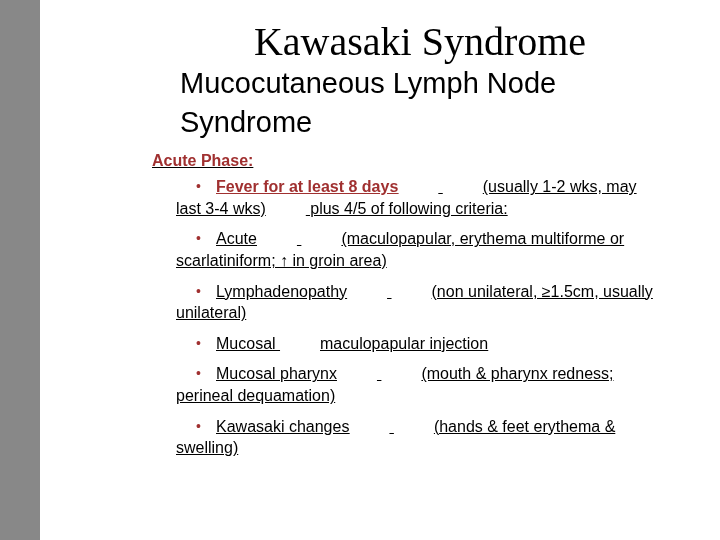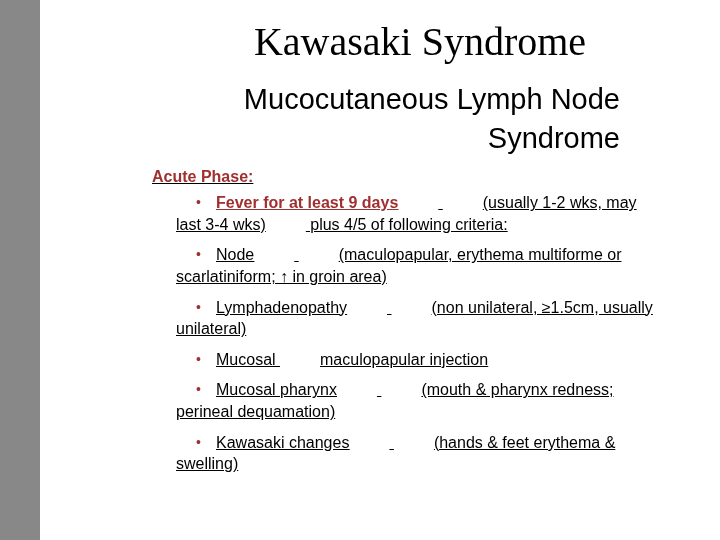--- a/index.html
+++ b/index.html
@@ -28,23 +28,23 @@
     color: var(--text);
     text-align: center;
     padding-top: 20px;
     line-height: 1.1;
   }
   .subtitle {
     font-family: "Liberation Sans", sans-serif;
     font-size: 29px;
     font-weight: 400;
     color: var(--text);
-    text-align: right;
+    text-align: left;
     max-width: 440px;
-    margin: 16px auto 0 auto;
+    margin: 0 auto 0 auto;
     line-height: 1.35;
   }
   .body-block {
     padding: 6px 96px 0 72px;
     text-decoration: underline;
   }
   .section-heading {
     color: var(--accent);
     font-weight: bold;
     font-size: 16px;
@@ -87,21 +87,21 @@
 <body>
 
 <div class="slide">
   <div class="title">Kawasaki Syndrome</div>
   <div class="subtitle">Mucocutaneous Lymph Node Syndrome</div>
 
   <div class="body-block">
     <div class="section-heading">Acute Phase:</div>
 
     <ul class="bullets">
-        <li class="bullet"><span class="marker">•</span><span class="seg-red-term">Fever for at least 9 days</span><span class="seg-plain"> </span><span class="seg-small">(usually 1-2 wks, may last 3-4 wks)</span><span class="seg-plain"> plus 4/5 of following criteria:</span></li>
-        <li class="bullet"><span class="marker">•</span><span class="seg-term">Node</span><span class="seg-plain"> </span><span class="seg-small">(maculopapular, erythema multiforme or scarlatiniform; ↑ in groin area)</span></li>
+        <li class="bullet"><span class="marker">•</span><span class="seg-red-term">Fever for at least 8 days</span><span class="seg-plain"> </span><span class="seg-small">(usually 1-2 wks, may last 3-4 wks)</span><span class="seg-plain"> plus 4/5 of following criteria:</span></li>
+        <li class="bullet"><span class="marker">•</span><span class="seg-term">Acute</span><span class="seg-plain"> </span><span class="seg-small">(maculopapular, erythema multiforme or scarlatiniform; ↑ in groin area)</span></li>
         <li class="bullet"><span class="marker">•</span><span class="seg-term">Lymphadenopathy</span><span class="seg-plain"> </span><span class="seg-small">(non unilateral, ≥1.5cm, usually unilateral)</span></li>
         <li class="bullet"><span class="marker">•</span><span class="seg-plain">Mucosal </span><span class="seg-term">maculopapular injection</span></li>
         <li class="bullet"><span class="marker">•</span><span class="seg-term">Mucosal pharynx</span><span class="seg-plain"> </span><span class="seg-small">(mouth &amp; pharynx redness; perineal dequamation)</span></li>
         <li class="bullet"><span class="marker">•</span><span class="seg-term">Kawasaki changes</span><span class="seg-plain"> </span><span class="seg-small">(hands &amp; feet erythema &amp; swelling)</span></li>
       </ul>
   </div>
 </div>
 
 </body></html>

